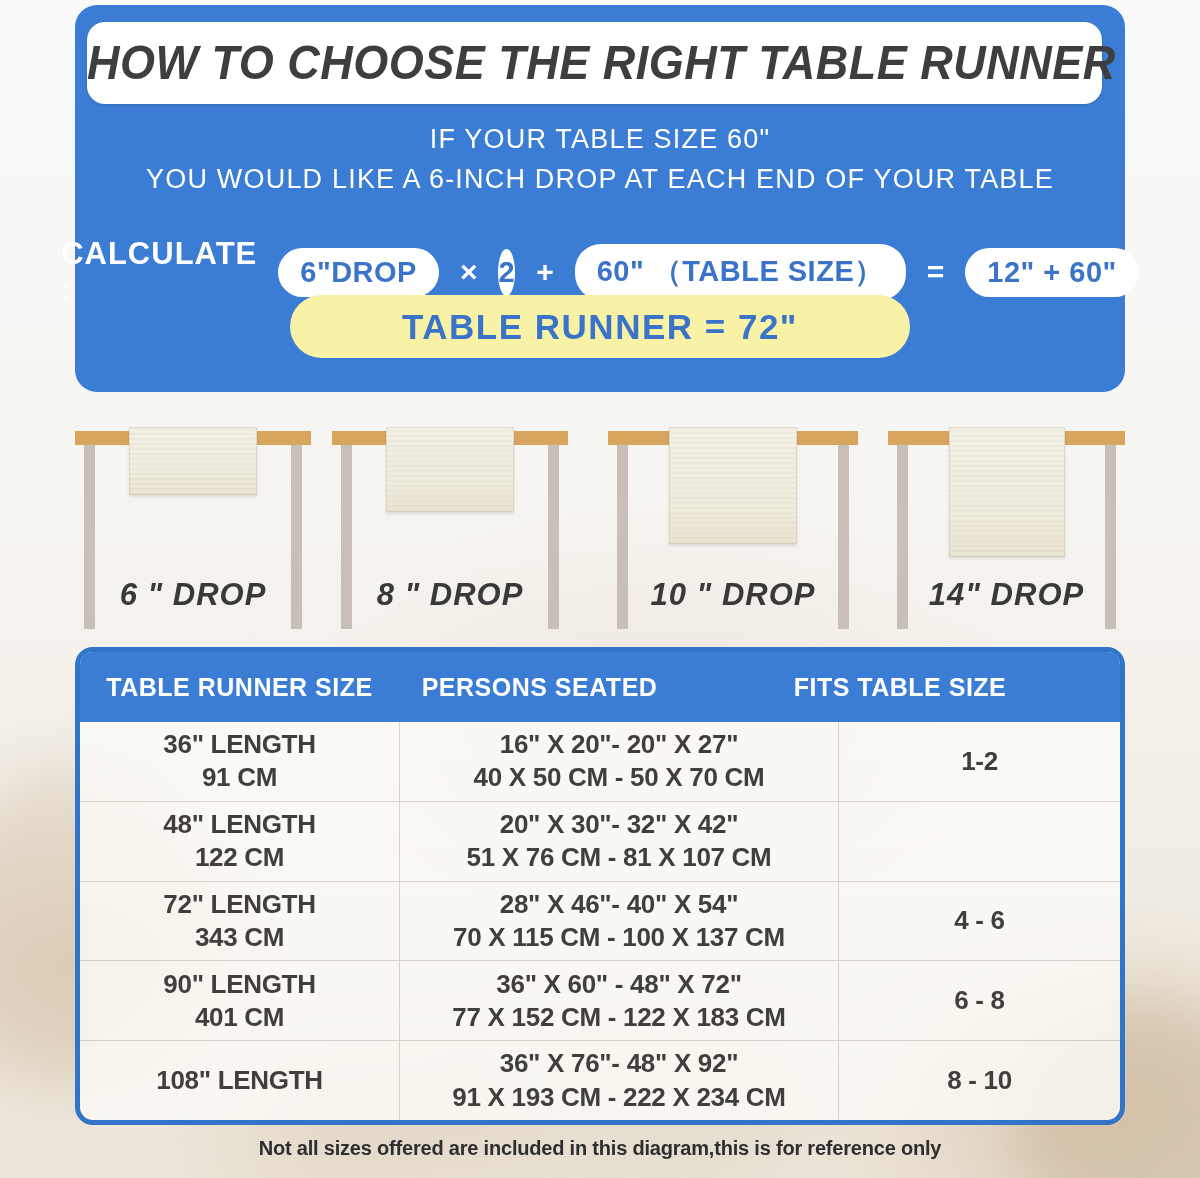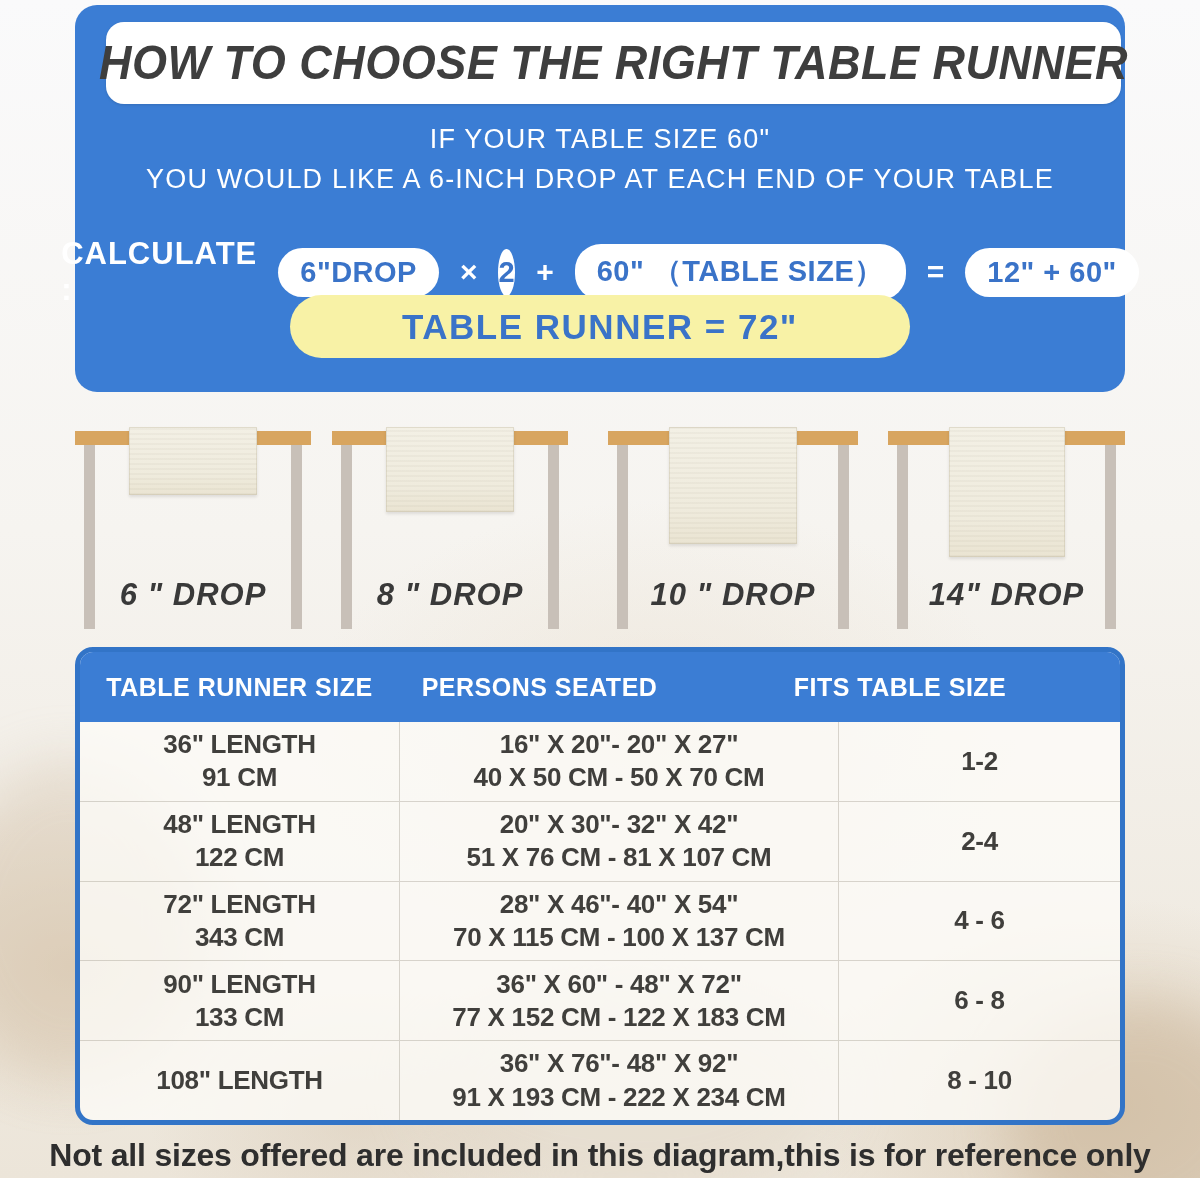--- a/index.html
+++ b/index.html
@@ -18,23 +18,23 @@
   .blob.b1 { left:-60px; top:760px; width:260px; height:320px; background:rgba(205,185,160,0.35); }
   .blob.b2 { left:1010px; top:1000px; width:260px; height:240px; background:rgba(200,178,148,0.45); }
   .blob.b3 { left:420px; top:980px; width:420px; height:220px; background:rgba(222,210,192,0.35); }
 
   
   .header-panel {
     position:absolute; left:75px; top:5px; width:1050px; height:387px;
     background:#3b7dd4; border-radius:22px;
   }
   .title-banner {
-    position:absolute; left:31px; top:17px; width:1015px; height:82px;
+    position:absolute; left:12px; top:17px; width:1015px; height:82px;
     background:#ffffff; border-radius:18px;
-    display:flex; align-items:center; justify-content:center;
+    display:flex; align-items:center; 
     box-shadow:0 1px 3px rgba(0,0,0,0.12);
   }
   .title-banner h1 {
     font-size:45px; font-weight:bold; font-style:italic; color:#3e3e3e;
     letter-spacing:0.5px; white-space:nowrap; transform:scaleY(1.05);
   }
   .subtitle { position:absolute; top:121px; width:100%; text-align:center; color:#ffffff; }
   .subtitle .line { font-size:27px; letter-spacing:1.2px; line-height:1.0; margin-bottom:13px; }
   .calc-row {
     position:absolute; top:231px; width:100%;
@@ -93,21 +93,21 @@
   .th { color:#ffffff; font-weight:bold; font-size:25px; letter-spacing:0.5px; text-align:center; }
   .c1 { width:319px; } .c2 { width:440px; } .c3 { width:281px; }
   .tbody { flex:1; display:flex; flex-direction:column; }
   .trow { flex:1; display:flex; align-items:center; border-top:1px solid rgba(150,142,130,0.35); }
   .trow:first-child { border-top:none; }
   .td { text-align:center; font-weight:bold; color:#403f3c; font-size:26px; line-height:1.28; letter-spacing:-0.3px; }
   .td.c2 { border-left:1px solid rgba(150,142,130,0.35); border-right:1px solid rgba(150,142,130,0.35);
            align-self:stretch; display:flex; flex-direction:column; justify-content:center; }
   .footer-note {
     position:absolute; top:1137px; left:0; width:100%; text-align:center;
-    font-size:32px; font-weight:bold; color:#2e2e2e; letter-spacing:-0.2px;
+    font-size:20px; font-weight:bold; color:#2e2e2e; letter-spacing:-0.2px;
   }
 </style>
 </head>
 <body>
 
 <div class="page">
   <div class="blob b1"></div>
   <div class="blob b2"></div>
   <div class="blob b3"></div>
 
@@ -183,37 +183,36 @@
       </div>
       <div class="trow">
         <div class="td c1">
           <div>48" LENGTH</div>
           <div>122 CM</div>
         </div>
         <div class="td c2">
           <div>20" X 30"- 32" X 42"</div>
           <div>51 X 76 CM - 81 X 107 CM</div>
         </div>
-        <div class="td c3">2-4</div>
       </div>
       <div class="trow">
         <div class="td c1">
           <div>72" LENGTH</div>
           <div>343 CM</div>
         </div>
         <div class="td c2">
           <div>28" X 46"- 40" X 54"</div>
           <div>70 X 115 CM - 100 X 137 CM</div>
         </div>
         <div class="td c3">4 - 6</div>
       </div>
       <div class="trow">
         <div class="td c1">
           <div>90" LENGTH</div>
-          <div>133 CM</div>
+          <div>401 CM</div>
         </div>
         <div class="td c2">
           <div>36" X 60" - 48" X 72"</div>
           <div>77 X 152 CM - 122 X 183 CM</div>
         </div>
         <div class="td c3">6 - 8</div>
       </div>
       <div class="trow">
         <div class="td c1">
           <div>108" LENGTH</div>

